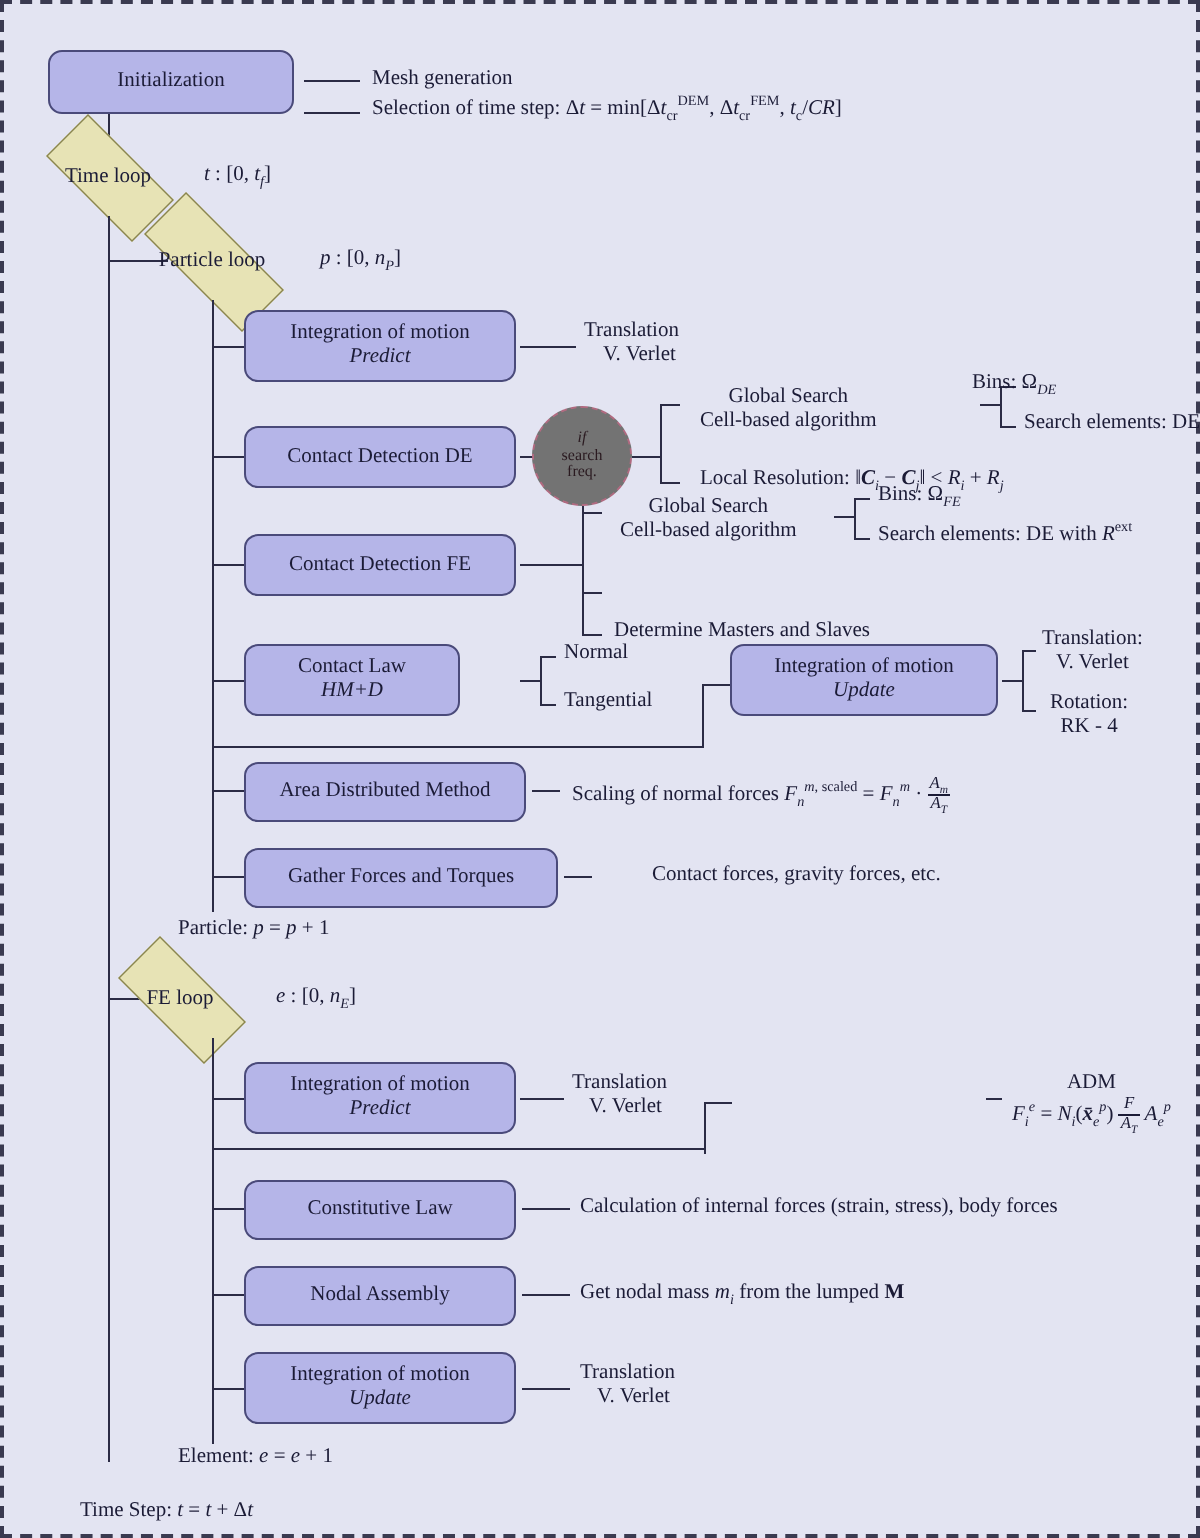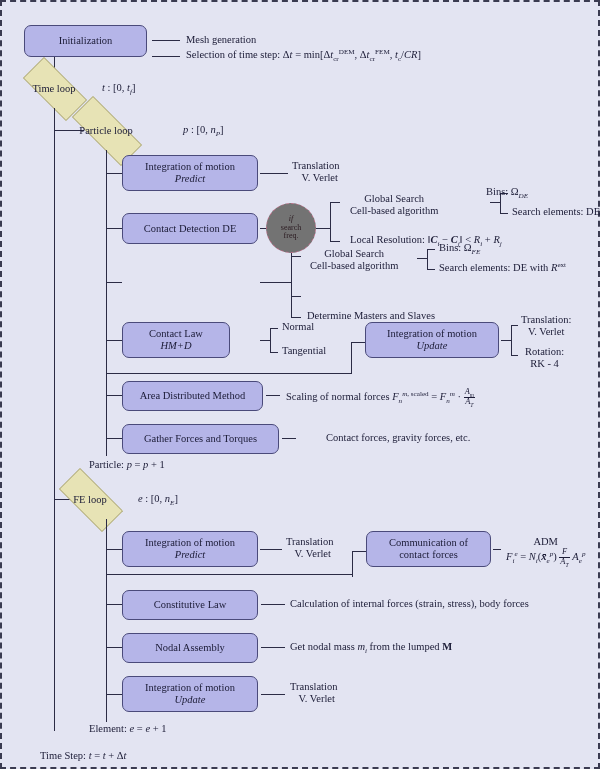--- a/index.html
+++ b/index.html
@@ -110,21 +110,21 @@
   </div>
 
   <div class="ln v" style="left:52px;top:106px;height:623px;"></div>
   <div class="ln h" style="left:52px;top:729px;width:0px;"></div>
 
   <div class="ln h" style="left:52px;top:128px;width:30px;"></div>
   <div class="diamond" style="left:56px;top:108px;width:96px;height:40px;">
     <span class="dshape"></span>
     <span class="dlabel">Particle loop</span>
   </div>
-  <div class="txt" style="left:158px;top:122px;margin-left:23px;">
+  <div class="txt" style="left:158px;top:122px;">
     <span class="mi">p</span> : [0, <span class="mi">n<sub>P</sub></span>]
   </div>
 
   <div class="ln v" style="left:104px;top:148px;height:306px;"></div>
 
   <div class="ln h" style="left:104px;top:171px;width:16px;"></div>
   <div class="node" style="left:120px;top:153px;width:136px;height:36px;">
     <span>Integration of motion</span>
     <span class="l2">Predict</span>
   </div>
@@ -162,20 +162,23 @@
   <div class="ln h" style="left:498px;top:211px;width:8px;"></div>
   <div class="txt" style="left:484px;top:184px;">Bins: Ω<sub><span class="mi">DE</span></sub></div>
   <div class="txt" style="left:510px;top:204px;">Search elements: DE</div>
 
   <div class="txt" style="left:348px;top:232px;">
     Local Resolution: ‖<span class="mi bold">C</span><sub><span class="mi">i</span></sub> − <span class="mi bold">C</span><sub><span class="mi">j</span></sub>‖ &lt; <span class="mi">R<sub>i</sub></span> + <span class="mi">R<sub>j</sub></span>
   </div>
 
   <div class="ln v" style="left:289px;top:251px;height:29px;"></div>
   <div class="ln h" style="left:104px;top:280px;width:16px;"></div>
+  <div class="node" style="left:120px;top:265px;width:136px;height:31px;">
+    <span>Contact Detection FE</span>
+  </div>
   <div class="ln h" style="left:258px;top:280px;width:31px;"></div>
   <div class="ln v" style="left:289px;top:251px;height:64px;"></div>
   <div class="ln h" style="left:289px;top:254px;width:10px;"></div>
   <div class="ln h" style="left:289px;top:294px;width:10px;"></div>
   <div class="ln h" style="left:289px;top:315px;width:10px;"></div>
 
   <div class="txt ctr" style="left:308px;top:246px;">
     <span>Global Search</span><br>
     <span class="it">Cell-based algorithm</span>
   </div>
@@ -264,24 +267,20 @@
     <span class="l2">Predict</span>
   </div>
   <div class="ln h" style="left:258px;top:547px;width:22px;"></div>
   <div class="txt ctr" style="left:284px;top:534px;">
     <span>Translation</span><br>
     <span class="it" style="display:inline-block;padding-left:6px;">V. Verlet</span>
   </div>
 
   <div class="ln v" style="left:350px;top:549px;height:26px;"></div>
   <div class="ln h" style="left:350px;top:549px;width:14px;"></div>
-  <div class="node" style="left:364px;top:529px;width:125px;height:36px;">
-    <span>Communication of</span>
-    <span>contact forces</span>
-  </div>
   <div class="ln h" style="left:491px;top:547px;width:8px;"></div>
   <div class="txt ctr" style="left:504px;top:534px;">
     <span style="display:block;text-align:center;">ADM</span>
     <span><span class="mi">F</span><sub><span class="mi">i</span></sub><sup><span class="mi">e</span></sup> = <span class="mi">N<sub>i</sub></span>(<span class="mi bold">x̄</span><sub><span class="mi">e</span></sub><sup><span class="mi">p</span></sup>) <span class="frac"><span class="nu"><span class="mi">F</span></span><span class="de"><span class="mi">A<sub>T</sub></span></span></span> <span class="mi">A</span><sub><span class="mi">e</span></sub><sup><span class="mi">p</span></sup></span>
   </div>
 
   <div class="ln v" style="left:350px;top:565px;height:8px;"></div>
   <div class="ln h" style="left:104px;top:572px;width:247px;"></div>
 
   <div class="ln h" style="left:104px;top:602px;width:16px;"></div>

